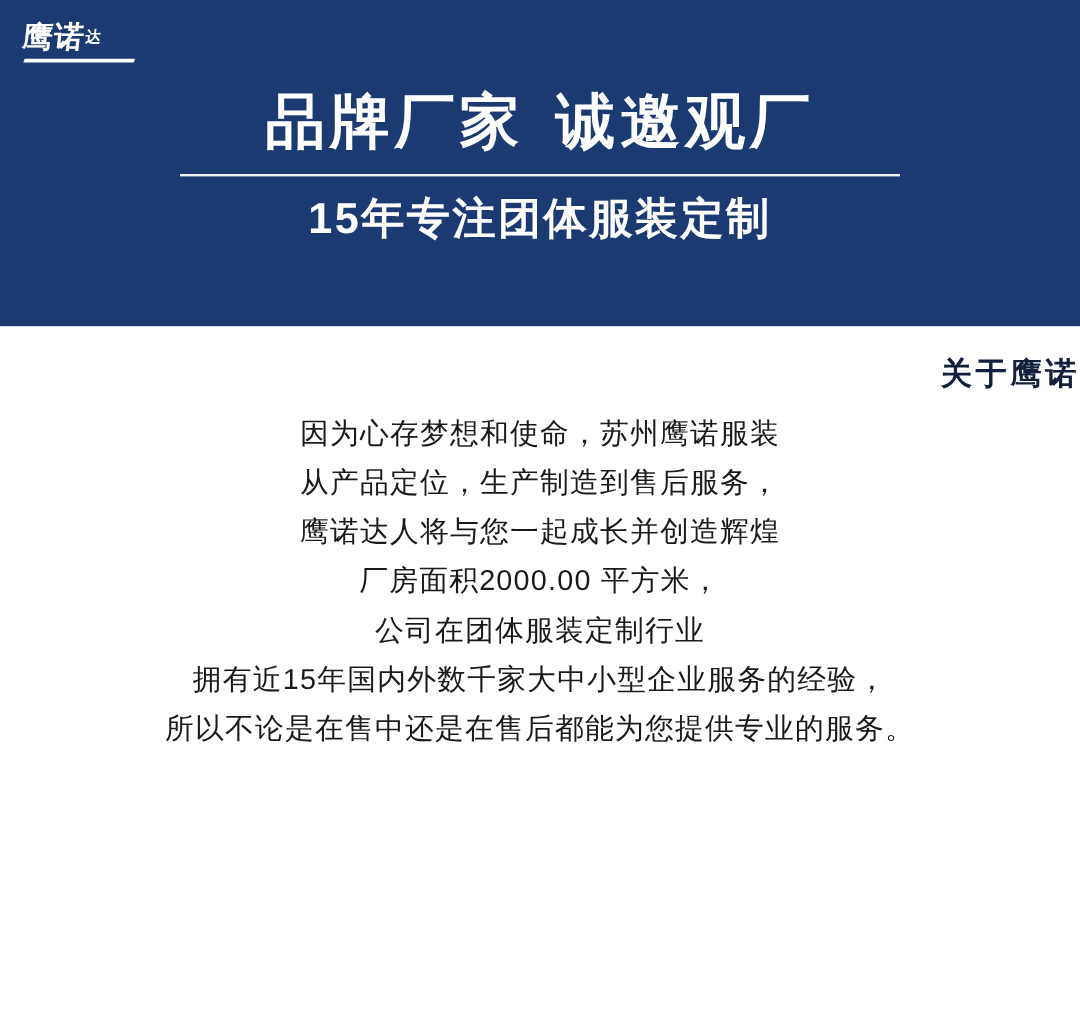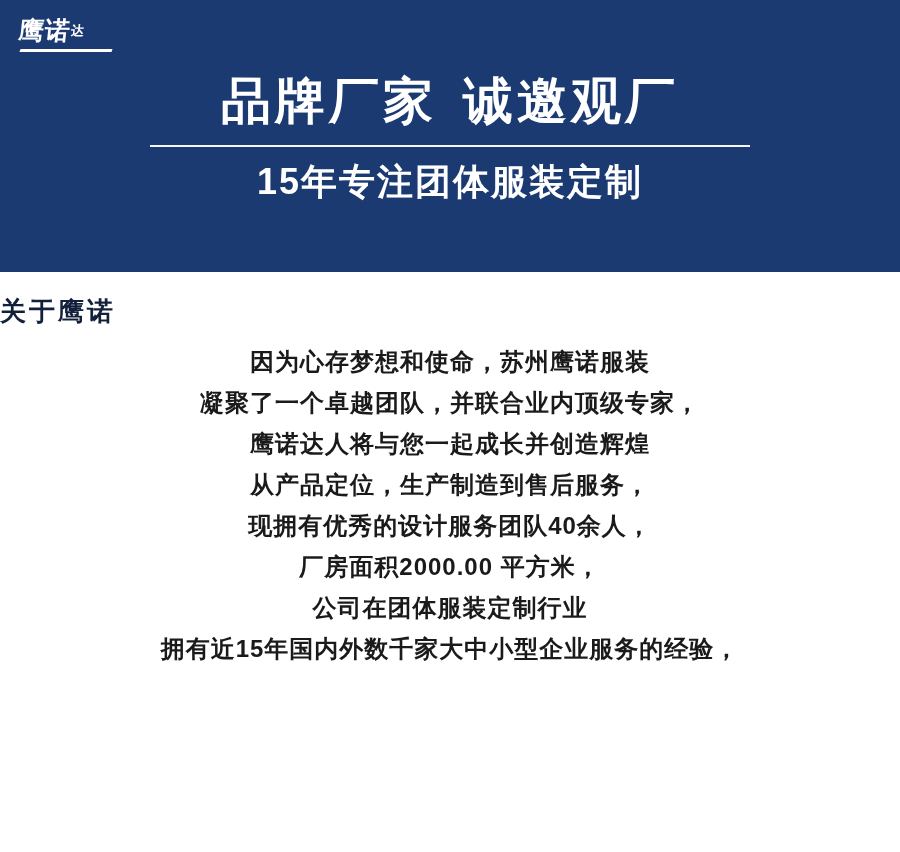--- a/index.html
+++ b/index.html
@@ -98,36 +98,35 @@
 
   
   .content {
     position: relative;
     width: 900px;
     padding-top: 22px;
     box-sizing: border-box;
     background: #ffffff;
   }
   .section-title {
-    text-align: left;
+    text-align: right;
     color: #12203c;
     font-size: 26px;
     font-weight: bold;
     letter-spacing: 3px;
     margin: 0 0 12px 0;
     font-family: "Liberation Sans", sans-serif;
   }
   .body-lines {
     text-align: center;
     color: #1a1a1a;
     font-size: 24px;
     line-height: 41px;
     letter-spacing: 1px;
     font-family: "Liberation Sans", sans-serif;
-    font-weight: bold;
   }
   .body-lines .line {
     display: block;
     white-space: nowrap;
   }
 </style>
 </head>
 <body>
 
 <div class="page">
@@ -146,23 +145,22 @@
     <div class="banner-rule"></div>
 
     <div class="banner-sub">15年专注团体服装定制</div>
   </div>
 
   <div class="content">
     <div class="section-title">关于鹰诺</div>
 
     <div class="body-lines">
       <span class="line">因为心存梦想和使命，苏州鹰诺服装</span>
-      <span class="line">凝聚了一个卓越团队，并联合业内顶级专家，</span>
+      <span class="line">从产品定位，生产制造到售后服务，</span>
       <span class="line">鹰诺达人将与您一起成长并创造辉煌</span>
-      <span class="line">从产品定位，生产制造到售后服务，</span>
-      <span class="line">现拥有优秀的设计服务团队40余人，</span>
       <span class="line">厂房面积2000.00 平方米，</span>
       <span class="line">公司在团体服装定制行业</span>
       <span class="line">拥有近15年国内外数千家大中小型企业服务的经验，</span>
+      <span class="line">所以不论是在售中还是在售后都能为您提供专业的服务。</span>
     </div>
   </div>
 
 </div>
 
 </body></html>

